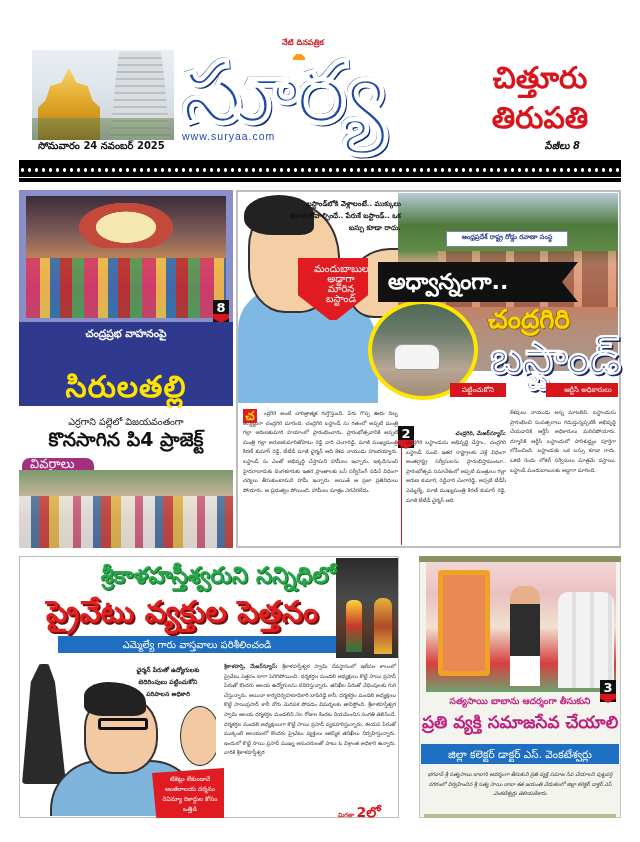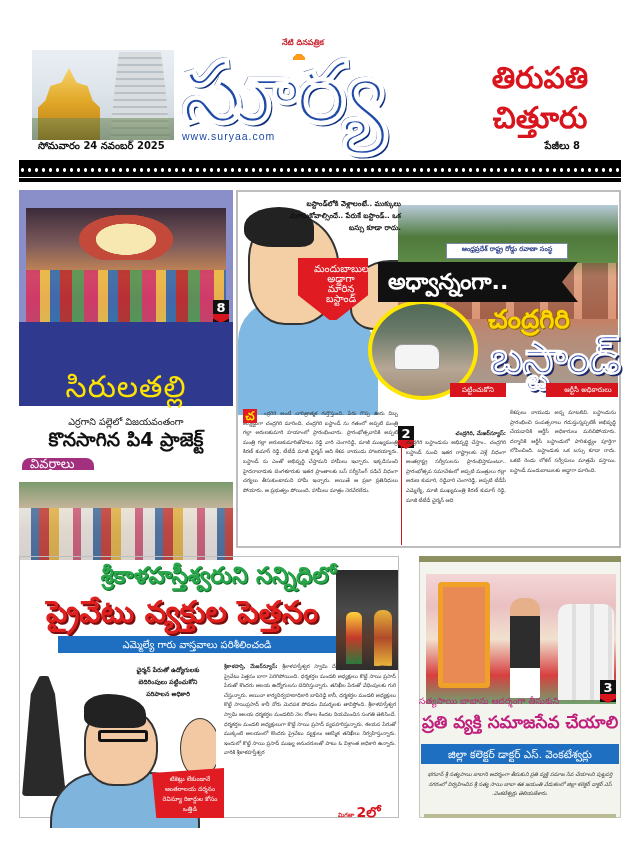--- a/index.html
+++ b/index.html
@@ -26,52 +26,52 @@
   .logo-text { position: absolute; left: 0; top: 6px; font-family: "DejaVu Serif", serif; font-weight: bold;
     font-size: 86px; line-height: 96px; color: #1f4aa8; letter-spacing: -4px;
     -webkit-text-stroke: 2px #ffffff; text-shadow: 0 0 0 #0d2f7c, 2px 2px 0 #0d2f7c, -1px -1px 0 #0d2f7c; }
   .logo-url { position: absolute; left: 0; top: 92px; font-family: "Liberation Sans", sans-serif;
     font-size: 10.5px; color: #1f4aa8; letter-spacing: 1px; }
 
   .edition { position: absolute; left: 470px; top: 58px; width: 140px; text-align: center;
     font-family: "DejaVu Sans", sans-serif; font-weight: bold; color: #d8141c; font-size: 30px; line-height: 40px; }
 
   .date-line { position: absolute; left: 38px; top: 140px; font-size: 10px; font-weight: bold; color: #111; }
-  .pages-line { position: absolute; right: 30px; top: 140px; font-size: 10px; font-weight: bold; color: #111; }
+  .pages-line { position: absolute; right: 30px; top: 140px; font-size: 10px; font-weight: bold; color: #111; font-style: italic; }
 
   .ornament-bar { position: absolute; left: 19px; top: 160px; width: 602px; height: 22px; background: #000;
     border-top: 2px solid #000; }
   .ornament-bar .dots { position: absolute; left: 0; top: 4px; width: 100%; height: 8px;
     background-image: radial-gradient(circle, #ffffff 0 1.6px, transparent 2px);
     background-size: 7px 8px; background-repeat: repeat-x; }
   .ornament-bar .line { position: absolute; left: 0; bottom: 4px; width: 100%; height: 1px; background: #fff; }
 
   
   .box { position: absolute; }
-  .photo { position: absolute; overflow: hidden; margin-top: 12px; }
+  .photo { position: absolute; overflow: hidden; }
   .badge-page { position: absolute; width: 16px; height: 22px; background: #111; color: #fff; font-weight: bold;
     font-size: 13px; text-align: center; line-height: 15px; }
   .badge-page::after { content: ""; position: absolute; left: 0; top: 14px; width: 16px; height: 9px; background: #d8141c;
     clip-path: polygon(0 0,100% 0,100% 50%,50% 100%,0 50%); }
   .tiny-text { font-size: 5.2px; line-height: 9.6px; color: #333; text-align: justify; }
 
   
   .left-story { left: 19px; top: 190px; width: 214px; height: 170px; background: #8a8ec9; }
   .left-photo { left: 26px; top: 196px; width: 200px; height: 122px;
     background: linear-gradient(180deg,#3b2b3a 0%, #7e5b5b 30%, #c98a55 55%, #b53e6a 75%, #4a8b6a 100%); }
   .left-photo .crowd { position: absolute; left: 0; bottom: 0; width: 100%; height: 60px;
     background: repeating-linear-gradient(90deg,#d33a69 0 14px,#f1c24a 14px 24px,#2f6fb5 24px 34px,#b92d2d 34px 46px,#4f9b57 46px 58px); opacity: .85; }
   .left-photo .canopy { position: absolute; left: 40px; top: 0; width: 120px; height: 52px;
     background: radial-gradient(ellipse at 50% 60%, #f7e7b0 0 35%, #c34a3a 36% 55%, transparent 56%); }
   .left-head-box { left: 19px; top: 322px; width: 214px; height: 46px; background: #2f3a8f; }
   .left-sub1 { position: absolute; left: 0; top: 5px; width: 100%; text-align: center; color: #fff; font-size: 10.5px; font-weight: bold; }
   .left-sub2 { position: absolute; left: 0; top: 22px; width: 100%; text-align: center; color: #fff; font-size: 10.5px; font-weight: bold; }
   .left-big-box { left: 19px; top: 368px; width: 214px; height: 38px; background: #2f3a8f; }
   .left-big { position: absolute; left: 0; top: 0; width: 100%; text-align: center; color: #ffe400;
-    font-size: 30px; line-height: 38px; font-weight: normal; letter-spacing: 1px; }
+    font-size: 30px; line-height: 38px; font-weight: bold; letter-spacing: 1px; }
 
   .p4-kicker { left: 19px; top: 416px; width: 214px; text-align: center; font-size: 9.5px; color: #111; }
   .p4-title { left: 19px; top: 428px; width: 214px; text-align: center; font-size: 19px; font-weight: bold; color: #111; }
   .p4-tag { left: 22px; top: 458px; width: 72px; height: 12px; background: #a3307f; color: #fff; font-size: 13px;
     line-height: 12px; padding-left: 8px; border-radius: 8px 8px 0 0; }
   .p4-photo { left: 19px; top: 470px; width: 214px; height: 78px;
     background: linear-gradient(180deg,#7c9a6e 0%, #c7b59c 35%, #9a7d6a 60%, #6e5a52 100%); }
   .p4-photo .people { position: absolute; left: 0; bottom: 0; width: 100%; height: 52px;
     background: repeating-linear-gradient(90deg,#eeeeee 0 12px,#3f6fa8 12px 20px,#c53b3b 20px 30px,#e7b94a 30px 40px,#f2efe6 40px 54px,#d05b80 54px 62px); opacity: .8; }
 
@@ -152,21 +152,21 @@
 
   
   .coll-box { left: 419px; top: 556px; width: 202px; height: 262px; background: #f4f4ee; border: 1px solid #c8c8c0; }
   .coll-frame-top { left: 419px; top: 556px; width: 202px; height: 6px; background: #8d9161; }
   .coll-photo { left: 426px; top: 562px; width: 190px; height: 130px;
     background: linear-gradient(180deg,#f3d6d6 0%, #eac0c2 25%, #f1e1cf 50%, #d64040 78%, #6fa16f 100%); }
   .coll-frame { position: absolute; left: 12px; top: 8px; width: 52px; height: 106px; border: 5px solid #f0a128; background: #e98a55; border-radius: 4px; }
   .coll-man { position: absolute; left: 84px; top: 24px; width: 30px; height: 100px; background: linear-gradient(180deg,#e5b08a 0 18%, #2d2d2d 18% 70%, #ffffff 70%); border-radius: 12px 12px 0 0; }
   .coll-others { position: absolute; left: 132px; top: 30px; width: 56px; height: 96px; background: repeating-linear-gradient(90deg,#f2f2f2 0 14px,#e1dede 14px 18px); border-radius: 10px 10px 0 0; }
   .coll-badge { left: 600px; top: 680px; }
-  .coll-kicker { left: 419px; top: 696px; width: 202px; color: #c0207d; font-size: 9px; font-weight: normal; }
+  .coll-kicker { left: 419px; top: 696px; width: 202px; text-align: center; color: #c0207d; font-size: 9px; font-weight: bold; }
   .coll-title { left: 419px; top: 710px; width: 202px; text-align: center; color: #c0207d; font-size: 17px; font-weight: bold; line-height: 24px; }
   .coll-blue { left: 421px; top: 744px; width: 198px; height: 20px; background: #1e6fc2; color: #fff; font-size: 10.5px; line-height: 20px; text-align: center; }
   .coll-text { left: 426px; top: 770px; width: 188px; height: 38px; }
   .coll-text .tiny-text { text-align: center; font-style: italic; }
   .coll-frame-bottom { left: 424px; top: 814px; width: 192px; height: 4px; background: #b8bb94; }
 </style>
 </head>
 <body>
 
 <header class="masthead">
@@ -175,39 +175,40 @@
     <div class="temple-gopuram"></div>
     <div class="temple-trees"></div>
   </div>
   <div class="logo-wrap">
     <div class="logo-text">సూర్య</div>
     <div class="logo-sun"></div>
     <div class="logo-tagline">నేటి దినపత్రిక</div>
     <div class="logo-url">www.suryaa.com</div>
   </div>
   <div class="edition">
+    <div>చిత్తూరు</div>
     <div>తిరుపతి</div>
-    <div>చిత్తూరు</div>
   </div>
   <div class="date-line">సోమవారం 24 నవంబర్ 2025</div>
   <div class="pages-line">పేజీలు 8</div>
   <div class="ornament-bar">
     <div class="dots"></div>
     <div class="line"></div>
   </div>
 </header>
 
 <section>
   <div class="box left-story"></div>
   <div class="photo left-photo">
     <div class="canopy"></div>
     <div class="crowd"></div>
   </div>
   <div class="badge-page" style="left:213px;top:300px;">8</div>
   <div class="box left-head-box">
+    <div class="left-sub1">చంద్రప్రభ వాహనంపై</div>
   </div>
   <div class="box left-big-box">
     <div class="left-big">సిరులతల్లి</div>
   </div>
 </section>
 
 <section>
   <div class="box p4-kicker">ఎర్రగాని పల్లెలో విజయవంతంగా</div>
   <div class="box p4-title">కొనసాగిన పి4 ప్రాజెక్ట్</div>
   <div class="box p4-tag">వివరాలు 5లో</div>

